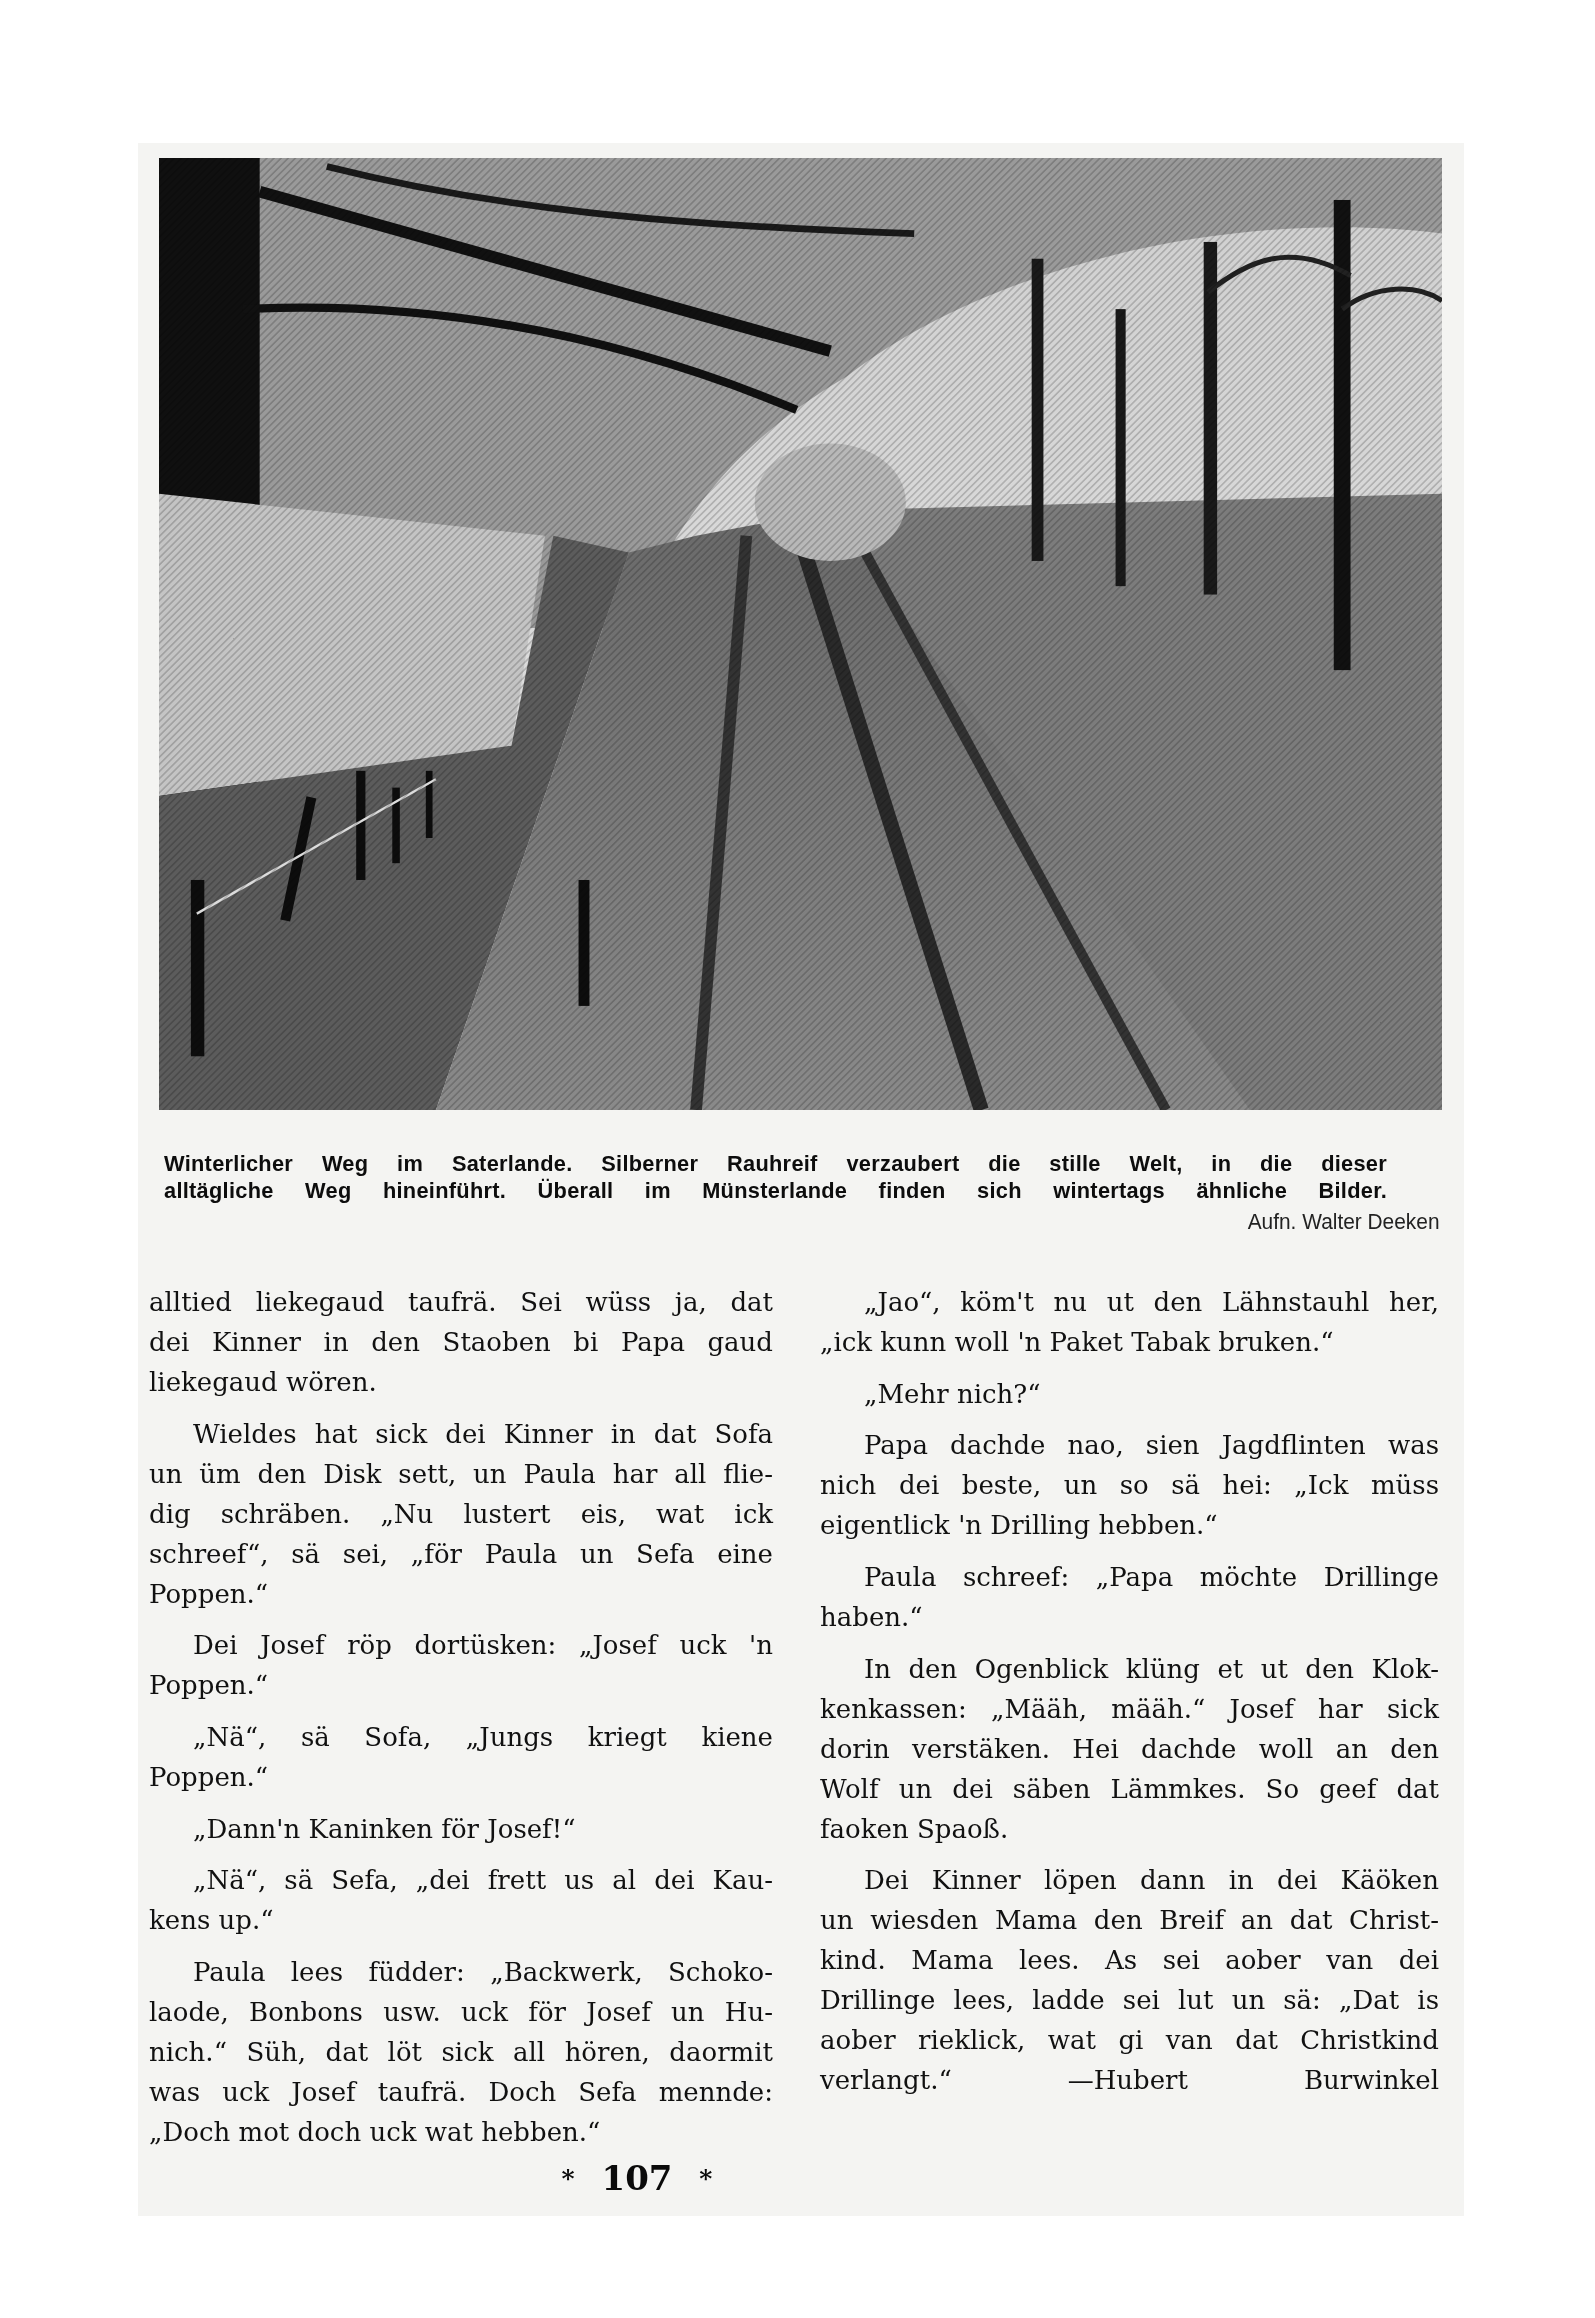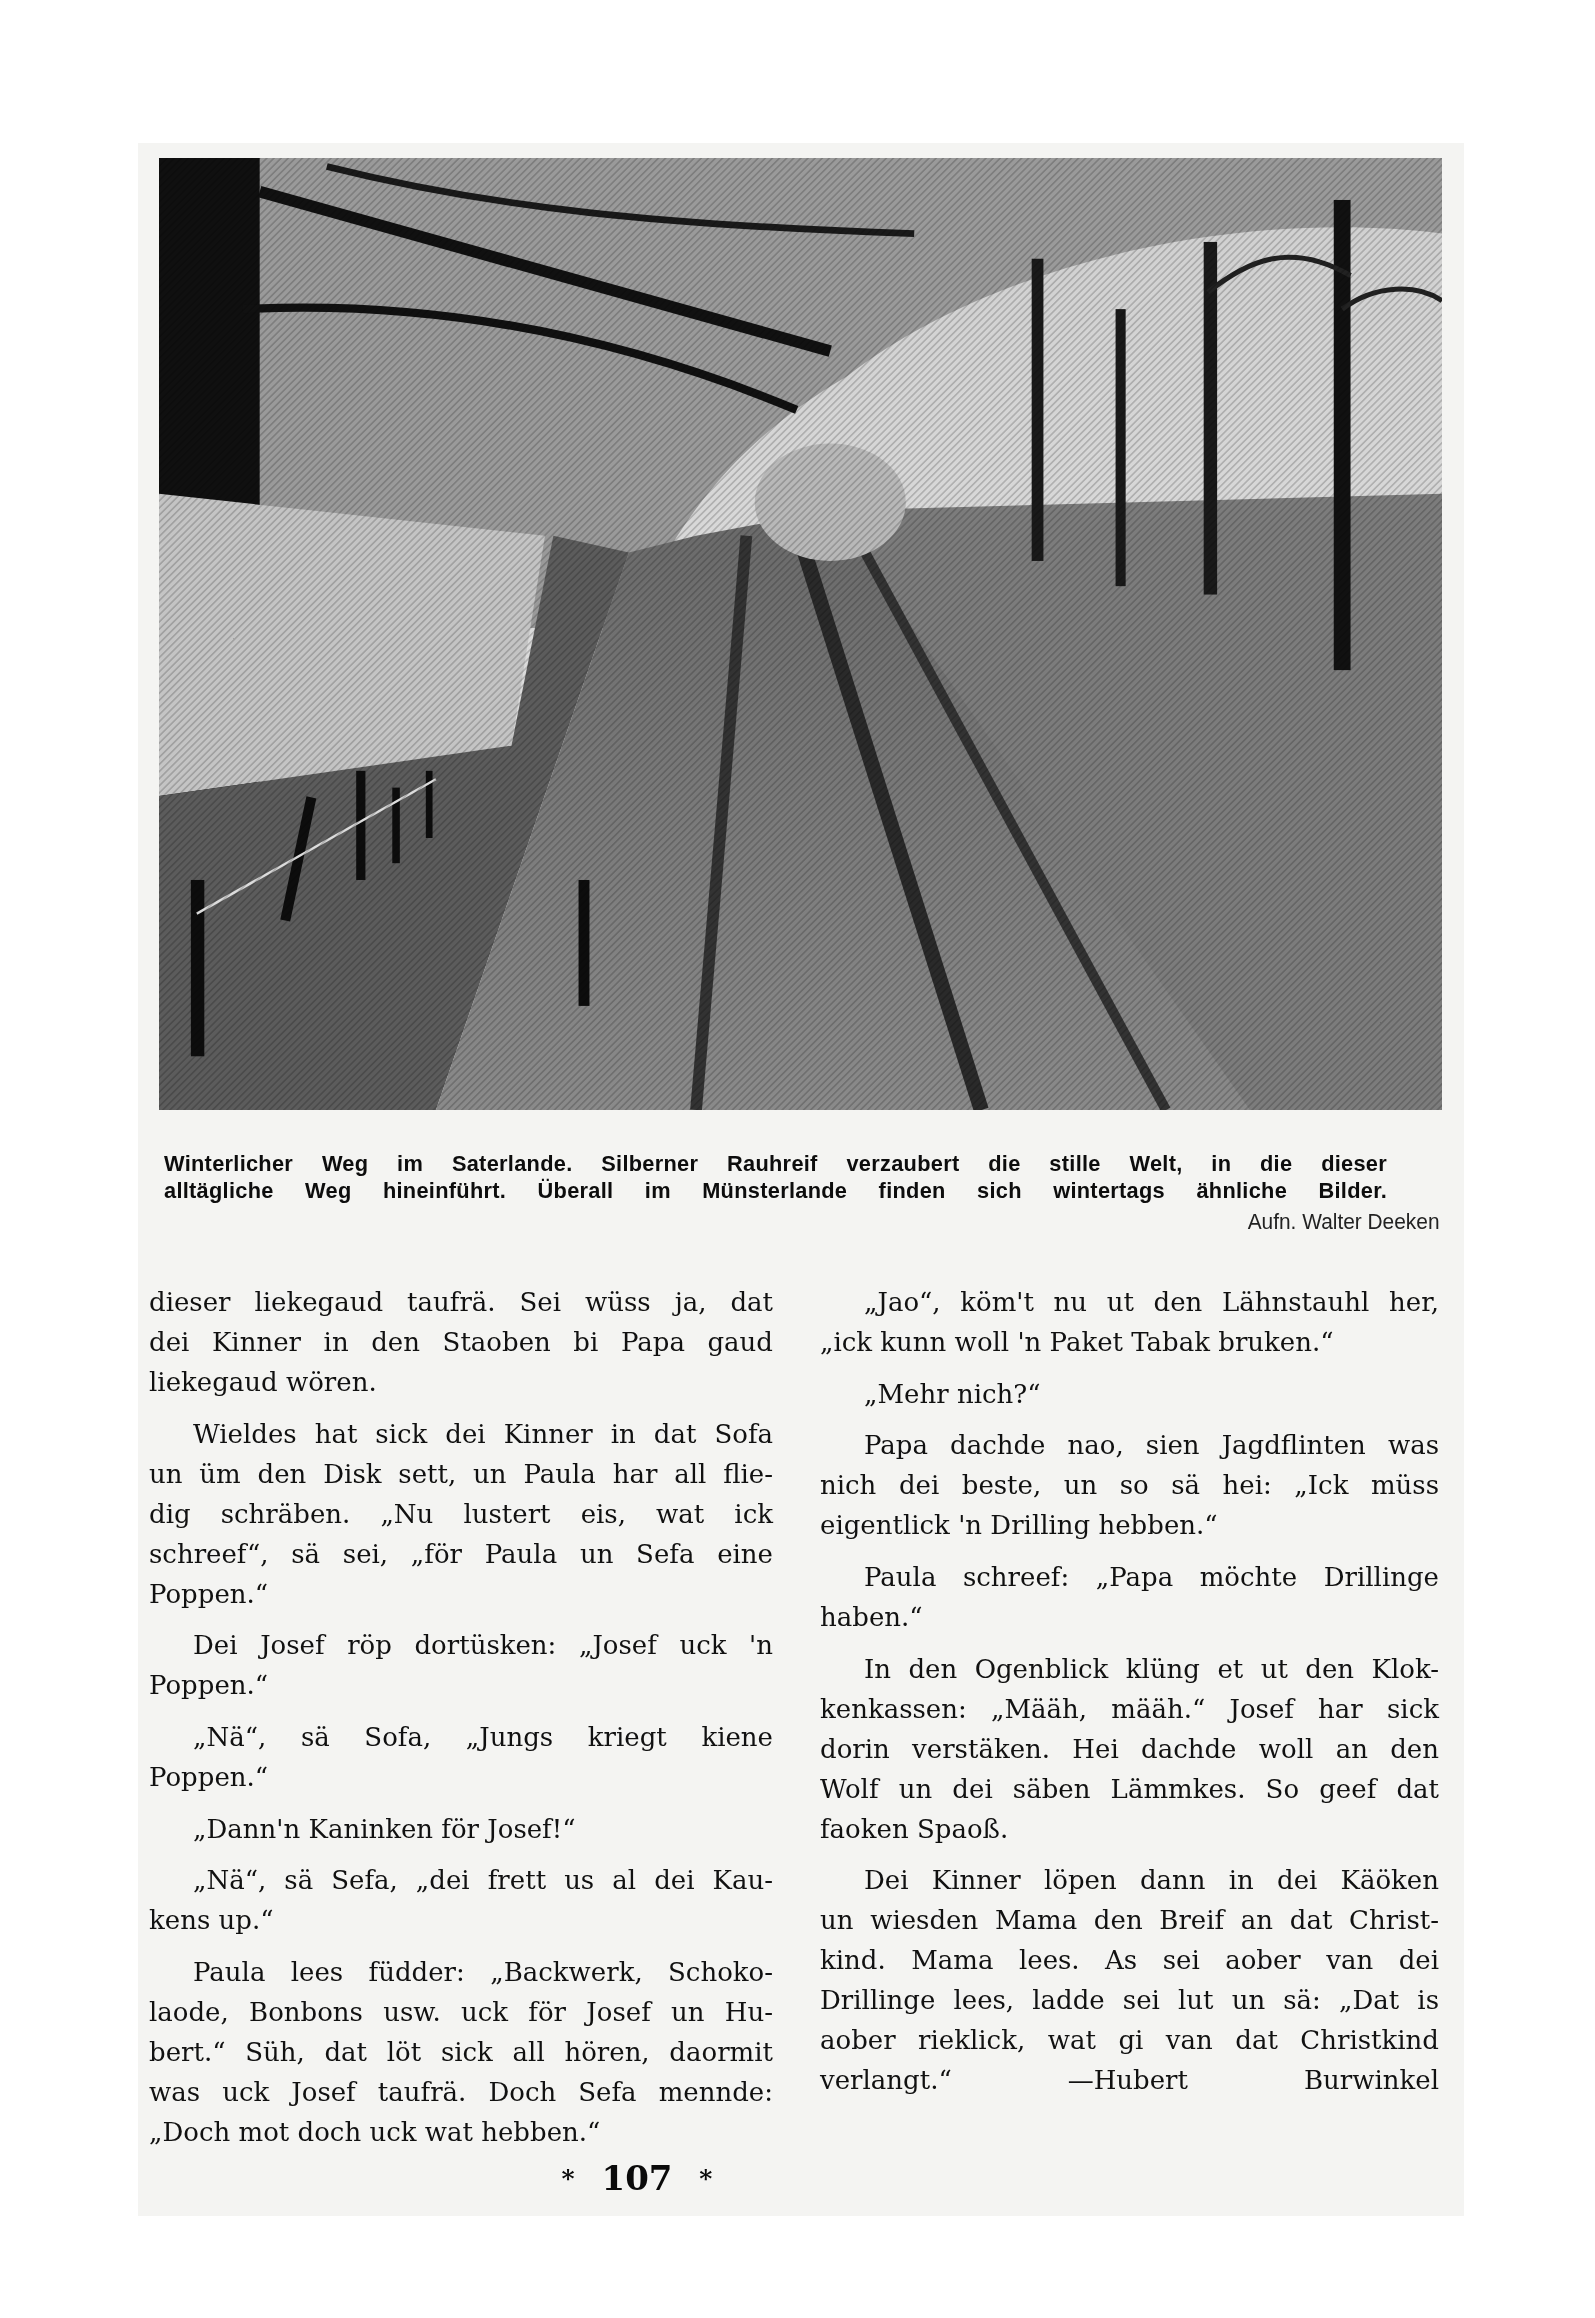--- a/index.html
+++ b/index.html
@@ -131,21 +131,21 @@
 </div>
 
 <div class="caption">
   <p>Winterlicher Weg im Saterlande. Silberner Rauhreif verzaubert die stille Welt, in die dieser</p>
   <p class="last">alltägliche Weg hineinführt. Überall im Münsterlande finden sich wintertags ähnliche Bilder.</p>
 </div>
 <div class="credit">Aufn. Walter Deeken</div>
 
 <div class="col left" id="col-left">
     <p class="noindent">
-      <span class="line">dieser liekegaud taufrä. Sei wüss ja, dat</span>
+      <span class="line">alltied liekegaud taufrä. Sei wüss ja, dat</span>
       <span class="line" style="margin-left: 0px;">dei Kinner in den Staoben bi Papa gaud</span>
       <span class="line end" style="margin-left: 0px;">liekegaud wören.</span>
     </p>
     <p>
       <span class="line">Wieldes hat sick dei Kinner in dat Sofa</span>
       <span class="line" style="margin-left: -44px;">un üm den Disk sett, un Paula har all flie-</span>
       <span class="line" style="margin-left: -44px;">dig schräben. „Nu lustert eis, wat ick</span>
       <span class="line" style="margin-left: -44px;">schreef“, sä sei, „för Paula un Sefa eine</span>
       <span class="line end" style="margin-left: -44px;">Poppen.“</span>
     </p>
@@ -160,21 +160,21 @@
     <p>
       <span class="line end">„Dann'n Kaninken för Josef!“</span>
     </p>
     <p>
       <span class="line">„Nä“, sä Sefa, „dei frett us al dei Kau-</span>
       <span class="line end" style="margin-left: -44px;">kens up.“</span>
     </p>
     <p>
       <span class="line">Paula lees füdder: „Backwerk, Schoko-</span>
       <span class="line" style="margin-left: -44px;">laode, Bonbons usw. uck för Josef un Hu-</span>
-      <span class="line" style="margin-left: -44px;">bert.“ Süh, dat löt sick all hören, daormit</span>
+      <span class="line" style="margin-left: -44px;">nich.“ Süh, dat löt sick all hören, daormit</span>
       <span class="line" style="margin-left: -44px;">was uck Josef taufrä. Doch Sefa mennde:</span>
       <span class="line end" style="margin-left: -44px;">„Doch mot doch uck wat hebben.“</span>
     </p>
   </div>
 
 <div class="col right" id="col-right">
     <p>
       <span class="line">„Jao“, köm't nu ut den Lähnstauhl her,</span>
       <span class="line end" style="margin-left: -44px;">„ick kunn woll 'n Paket Tabak bruken.“</span>
     </p>

